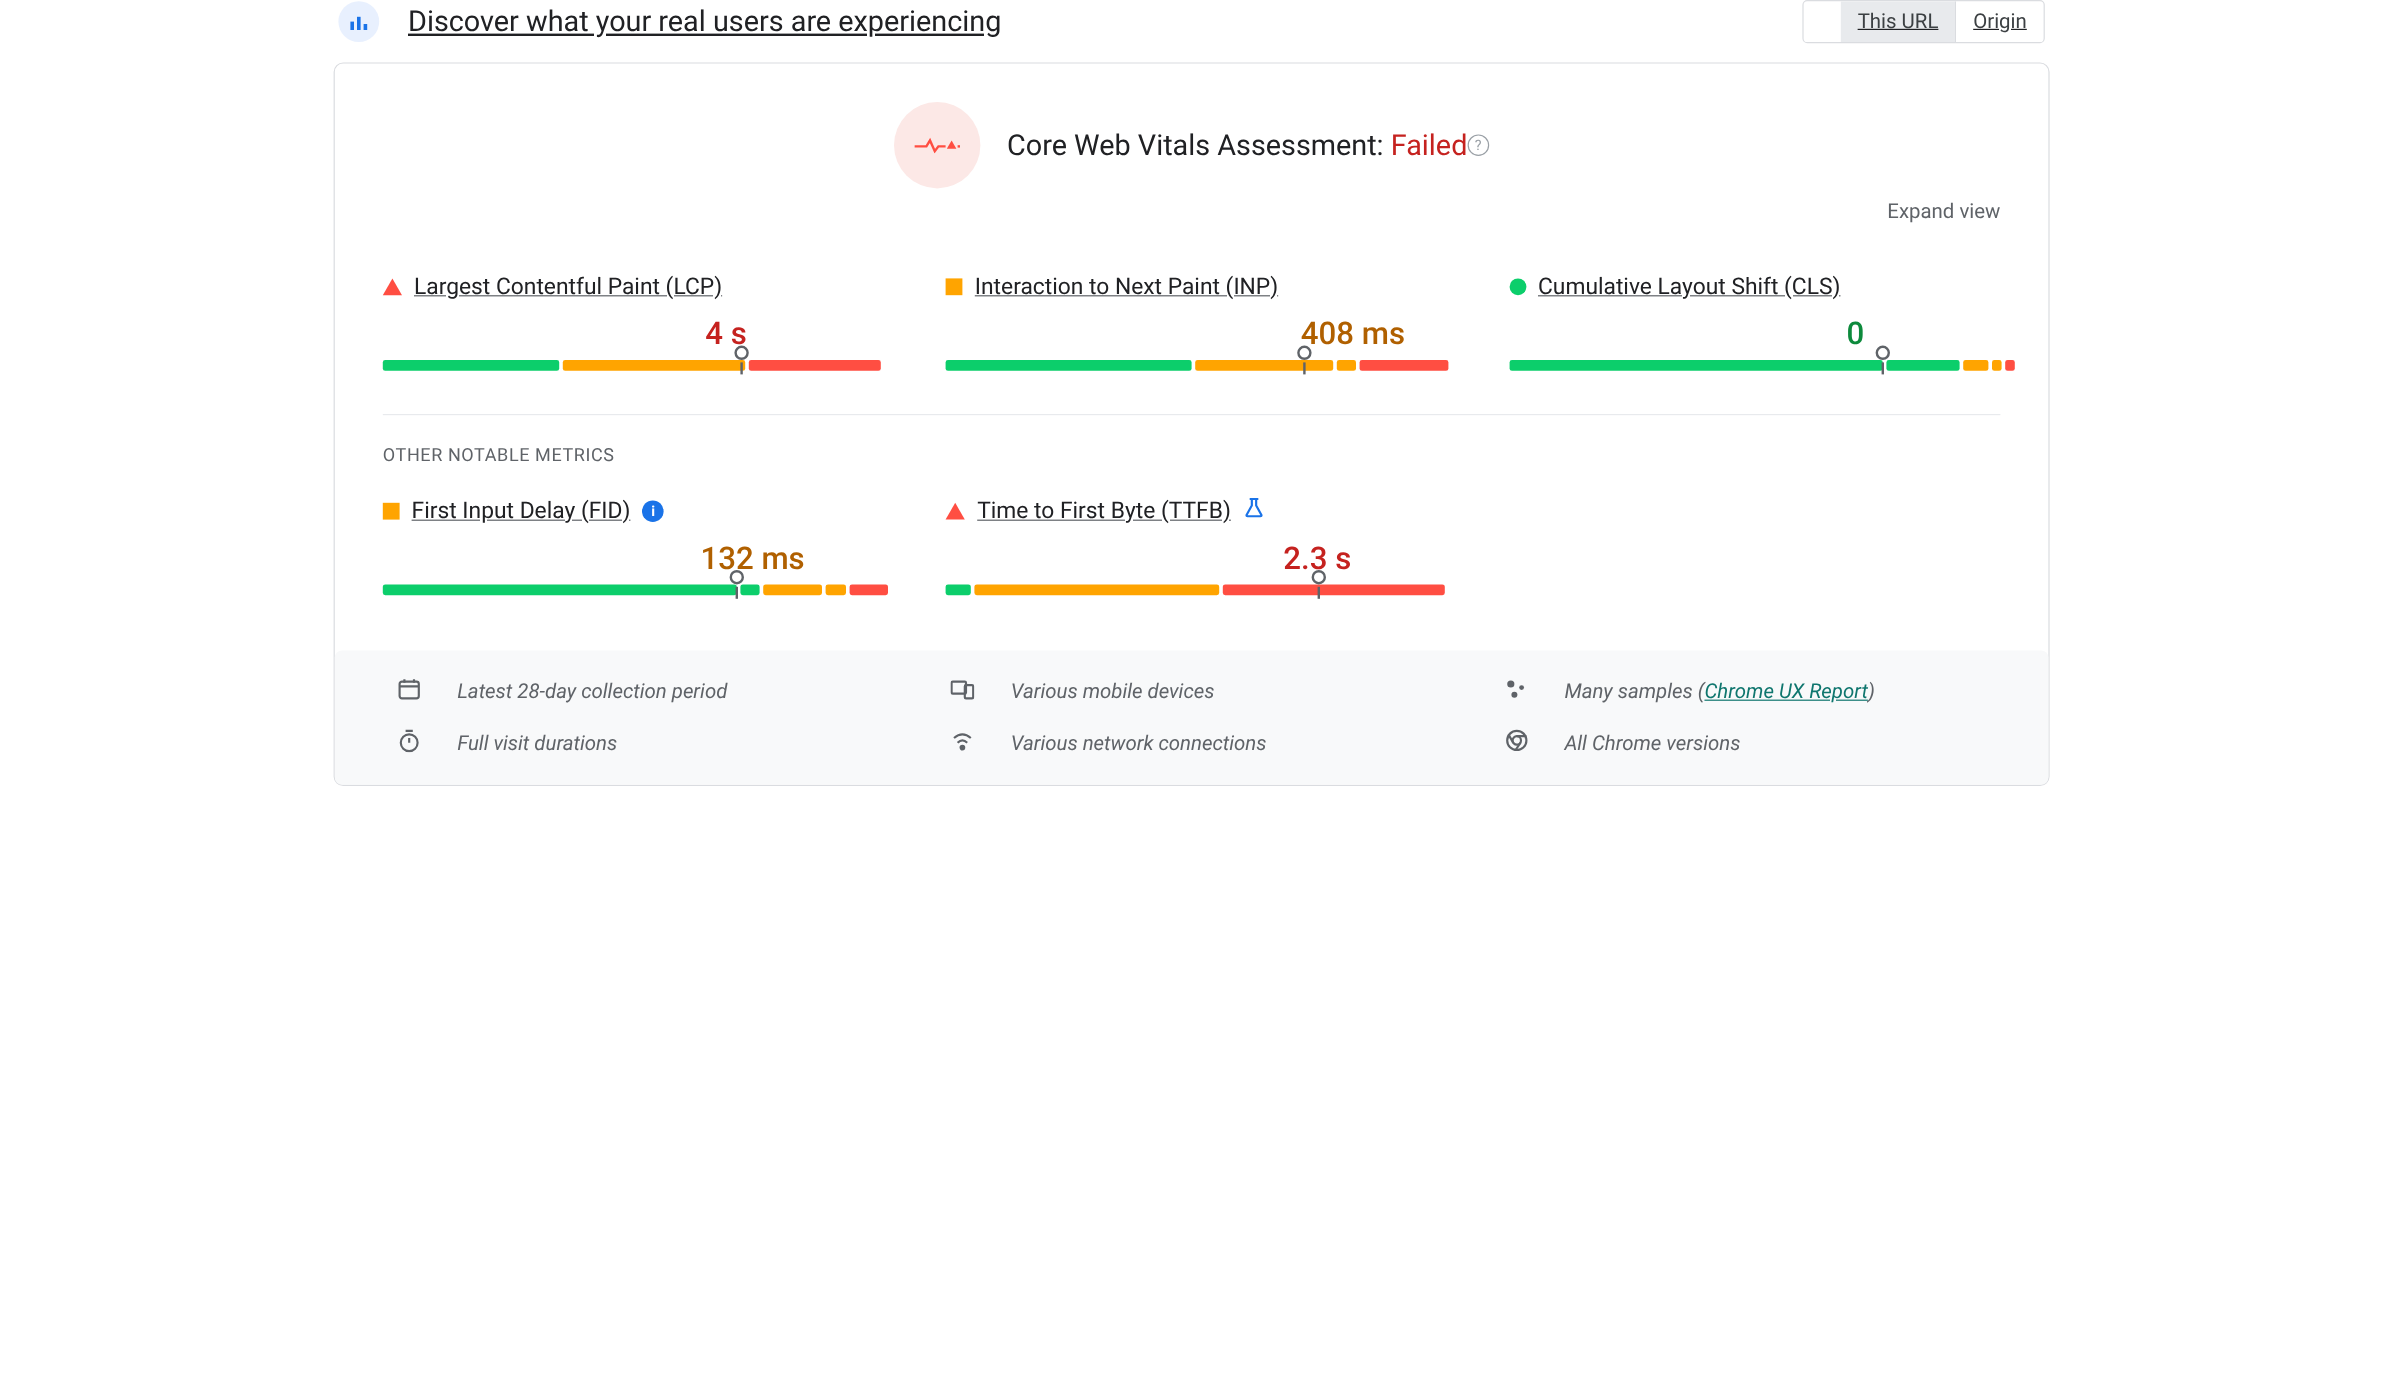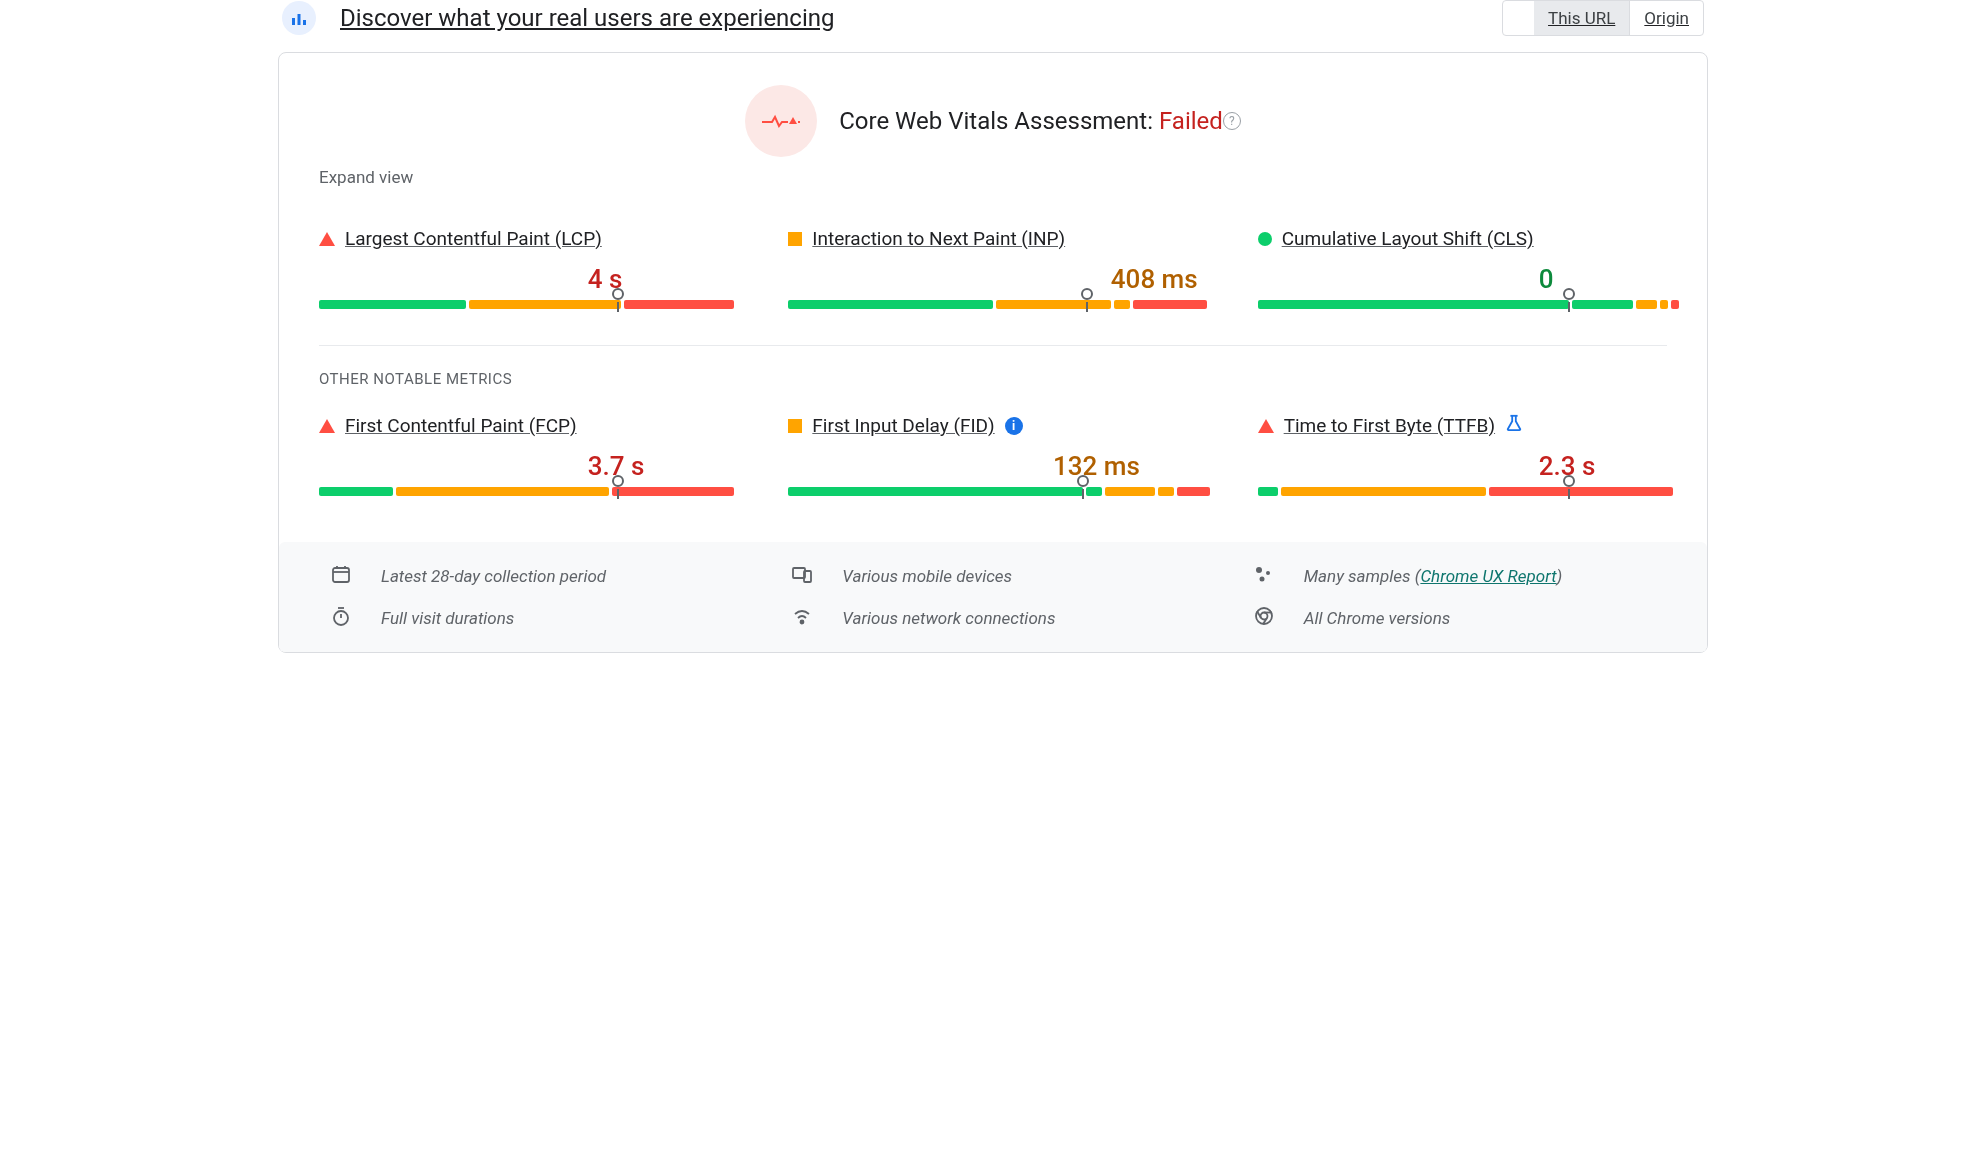--- a/index.html
+++ b/index.html
@@ -99,21 +99,21 @@
   .assess-badge svg { width: 38px; height: 14px; }
   .assess-text { font-size: 24px; font-weight: 400; display: flex; align-items: center; gap: 0; }
   .assess-text .failed { color: #c5221f; }
   .help-icon {
     width: 18px; height: 18px; border: 1.5px solid #9aa0a6; border-radius: 50%;
     color: #9aa0a6; font-size: 12px; display: inline-flex;
     align-items: center; justify-content: center; cursor: pointer;
   }
 
   .expand {
-    text-align: left;
+    text-align: right;
     color: #5f6368;
     font-size: 17px;
     margin-bottom: 28px;
     cursor: pointer;
   }
 
   
   .metrics {
     display: grid;
     grid-template-columns: 1fr 1fr 1fr;
@@ -247,21 +247,21 @@
             <div class="seg amber" style="flex: 0 0 37%;"></div>
             <div class="seg red" style="flex: 0 0 27%;"></div>
             <div class="marker" style="left: 73%;"></div>
           </div>
         </div>
       <div class="metric">
           <div class="metric-head">
             <span class="shape sq-amber"></span>
             <span class="metric-name">Interaction to Next Paint (INP)</span>
           </div>
-          <div class="metric-value vamber" style="text-align: right; margin-left: calc(73% - 30px);">408 ms</div>
+          <div class="metric-value vamber" style="text-align: center; margin-left: calc(73% - 30px);">408 ms</div>
           <div class="bar">
             <div class="seg green" style="flex: 0 0 50%;"></div>
             <div class="seg amber" style="flex: 0 0 28%;"></div>
             <div class="seg amber" style="flex: 0 0 4%;"></div>
             <div class="seg red" style="flex: 0 0 18%;"></div>
             <div class="marker" style="left: 73%;"></div>
           </div>
         </div>
       <div class="metric">
           <div class="metric-head">
@@ -280,33 +280,20 @@
         </div>
     </div>
 
     <hr class="split">
 
     <div class="sub-heading">OTHER NOTABLE METRICS</div>
 
     <div class="metrics">
       <div class="metric">
           <div class="metric-head">
-            <span class="shape tri-red"></span>
-            <span class="metric-name">First Contentful Paint (FCP)</span>
-          </div>
-          <div class="metric-value vred" style="text-align: left; margin-left: calc(73% - 30px);">3.7 s</div>
-          <div class="bar">
-            <div class="seg green" style="flex: 0 0 18%;"></div>
-            <div class="seg amber" style="flex: 0 0 52%;"></div>
-            <div class="seg red" style="flex: 0 0 30%;"></div>
-            <div class="marker" style="left: 73%;"></div>
-          </div>
-        </div>
-      <div class="metric">
-          <div class="metric-head">
             <span class="shape sq-amber"></span>
             <span class="metric-name">First Input Delay (FID)</span>
             <span class="info-icon">i</span>
           </div>
           <div class="metric-value vamber" style="text-align: left; margin-left: calc(72% - 30px);">132 ms</div>
           <div class="bar">
             <div class="seg green" style="flex: 0 0 72%;"></div>
             <div class="seg green" style="flex: 0 0 4%;"></div>
             <div class="seg amber" style="flex: 0 0 12%;"></div>
             <div class="seg amber" style="flex: 0 0 4%;"></div>

